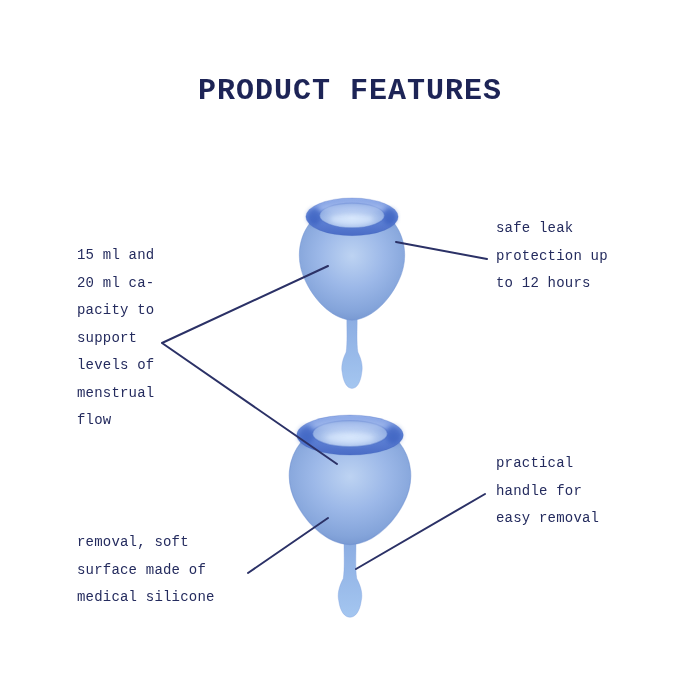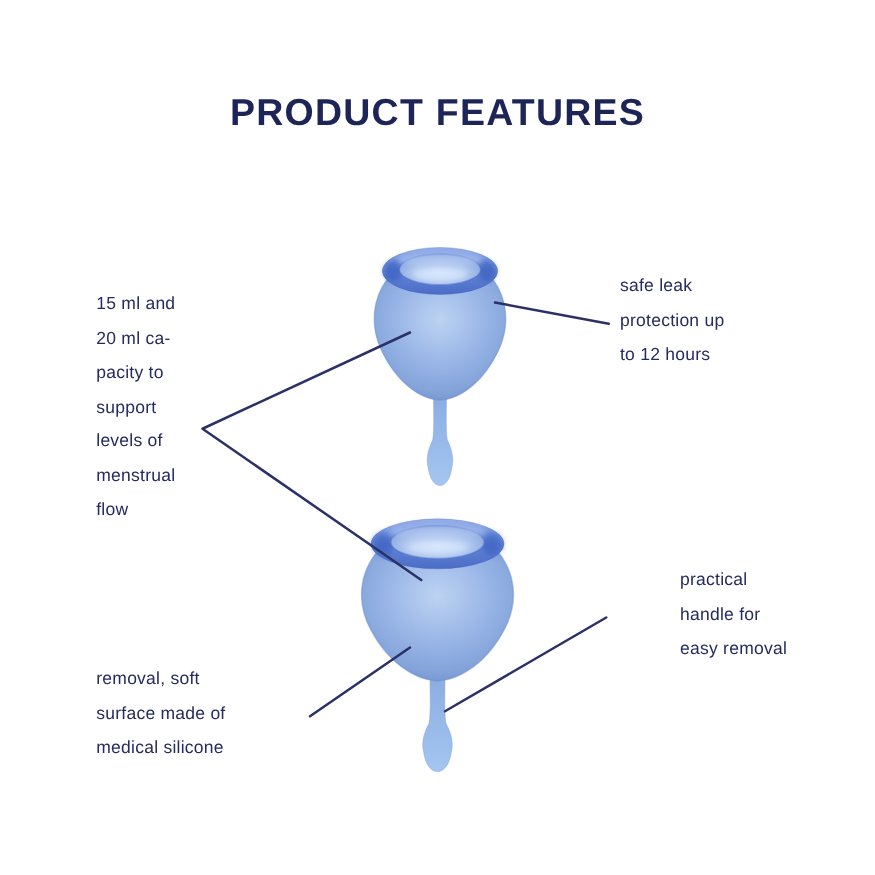--- a/index.html
+++ b/index.html
@@ -7,21 +7,21 @@
     --title-text:#1d2456;
     --annotation-text:#242b5e;
     --connector-line:#2b3166;
   }
   html,body{margin:0;padding:0;background:#f2f2f2;}
   .stage{
     position:relative;
     width:700px;height:700px;
     background:var(--background);
     overflow:hidden;
-    font-family:Liberation Sans, sans-serif;
+    font-family:Liberation Mono, monospace;
   }
   .page-title{
     position:absolute;
     left:0;top:74px;width:700px;
     margin:0;
     text-align:center;
     font-size:30px;
     font-weight:bold;
     letter-spacing:1px;
     color:var(--title-text);
@@ -37,23 +37,23 @@
     stroke-linejoin:round;
   }
   .note{
     position:absolute;
     white-space:pre-line;
     color:var(--annotation-text);
     font-size:14px;
     line-height:27.5px;
     letter-spacing:0.2px;
   }
-  .note-capacity{left:77px;top:229px;}
+  .note-capacity{left:77px;top:242px;}
   .note-leak{left:496px;top:215px;}
-  .note-handle{left:496px;top:450px;margin-left:48px;}
+  .note-handle{left:496px;top:450px;}
   .note-surface{left:77px;top:529px;}
 </style>
 </head>
 <body>
 
 <div class="stage">
 
   <h1 class="page-title">PRODUCT FEATURES</h1>
 
   <svg class="diagram-svg" width="700" height="700" viewBox="0 0 700 700" aria-hidden="true">

